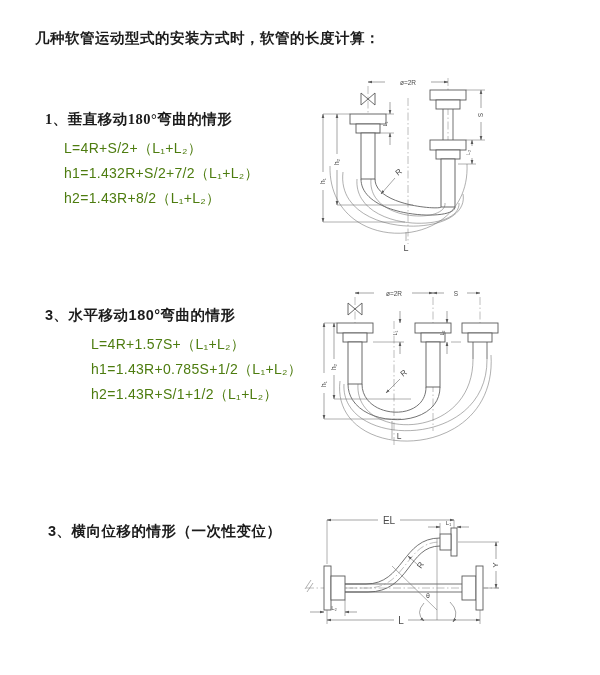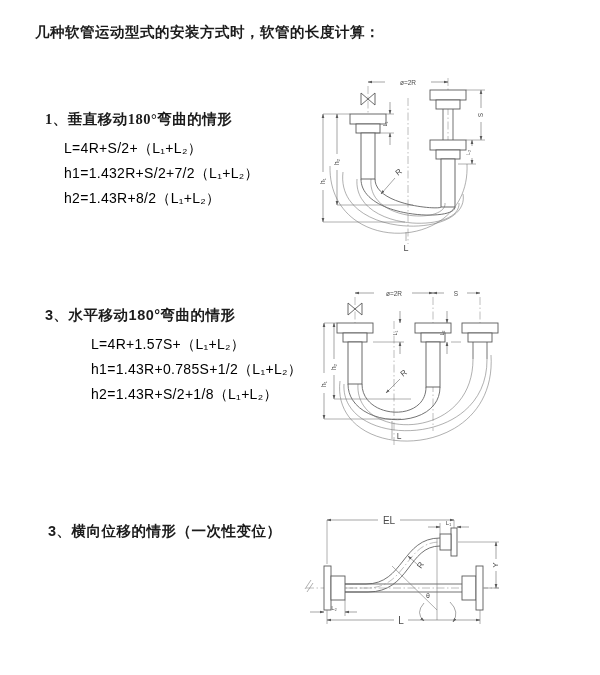--- a/index.html
+++ b/index.html
@@ -1,20 +1,20 @@
 <!DOCTYPE html>
 <html><head>
 <meta charset="utf-8">
 <style>
   html,body{margin:0;padding:0;background:#fff;}
   .page{position:relative;width:600px;height:675px;background:#fff;overflow:hidden;
         font-family:"Liberation Sans","DejaVu Sans",sans-serif;color:#1c1c1c;}
-  .title{position:absolute;left:35px;top:23px;font-size:14.5px;font-weight:bold;letter-spacing:.5px;}
+  .title{position:absolute;left:35px;top:29px;font-size:14.5px;font-weight:bold;letter-spacing:.5px;}
   .sec-head{position:absolute;font-size:14.5px;font-weight:bold;letter-spacing:.5px;}
-  .formulas{position:absolute;font-size:14px;line-height:25px;letter-spacing:.3px;color:#000000;}
+  .formulas{position:absolute;font-size:14px;line-height:25px;letter-spacing:.3px;color:#4d7c0f;}
   .dwg{position:absolute;}
   .dwg .part{fill:#fff;stroke:#5a5a5a;stroke-width:.9;}
   .dwg .ln{fill:none;stroke:#5a5a5a;stroke-width:.85;}
   .dwg .thin{fill:none;stroke:#6e6e6e;stroke-width:.55;}
   .dwg .cl{fill:none;stroke:#8a8a8a;stroke-width:.55;stroke-dasharray:8 2.5 1.5 2.5;}
   .dwg .dim{fill:none;stroke:#6a6a6a;stroke-width:.6;}
   .dwg text{fill:#4a4a4a;}
 </style>
 </head>
 <body>
@@ -113,21 +113,21 @@
 
       <line class="thin" x1="93" y1="160" x2="93" y2="169"></line>
       <text x="93" y="179" font-size="9" text-anchor="middle">L</text>
     </g>
   </svg>
 
   <div class="sec-head" style="left:45px;top:306px;">3、水平移动180°弯曲的情形</div>
   <div class="formulas" style="left:72px;top:332px;margin-left:19px;">
     <div>L=4R+1.57S+（L₁+L₂）</div>
     <div>h1=1.43R+0.785S+1/2（L₁+L₂）</div>
-    <div>h2=1.43R+S/2+1/8（L₁+L₂）</div>
+    <div>h2=1.43R+S/1+1/2（L₁+L₂）</div>
   </div>
 
   <svg class="dwg" style="left:316px;top:281px;" width="188" height="180" viewBox="0 0 188 180">
     <defs>
       <marker id="a2" viewBox="0 0 10 10" refX="9" refY="5" markerWidth="7.5" markerHeight="7.5" orient="auto-start-reverse">
         <path d="M0,2 L10,5 L0,8 z" fill="#5a5a5a"></path>
       </marker>
       <pattern id="h2" width="5" height="5" patternUnits="userSpaceOnUse">
         <path d="M0,5 L5,0 M0,0 L5,5" stroke="#8a8a8a" stroke-width="0.55"></path>
       </pattern>

